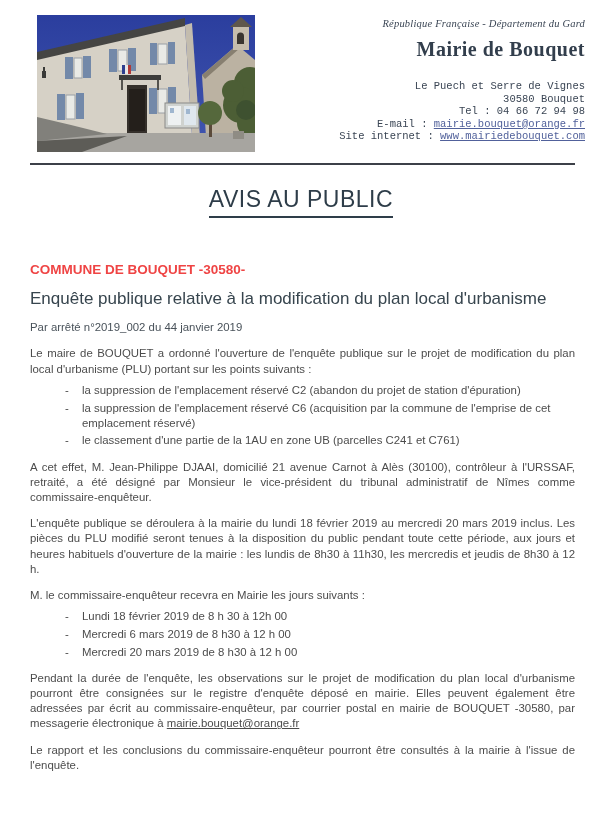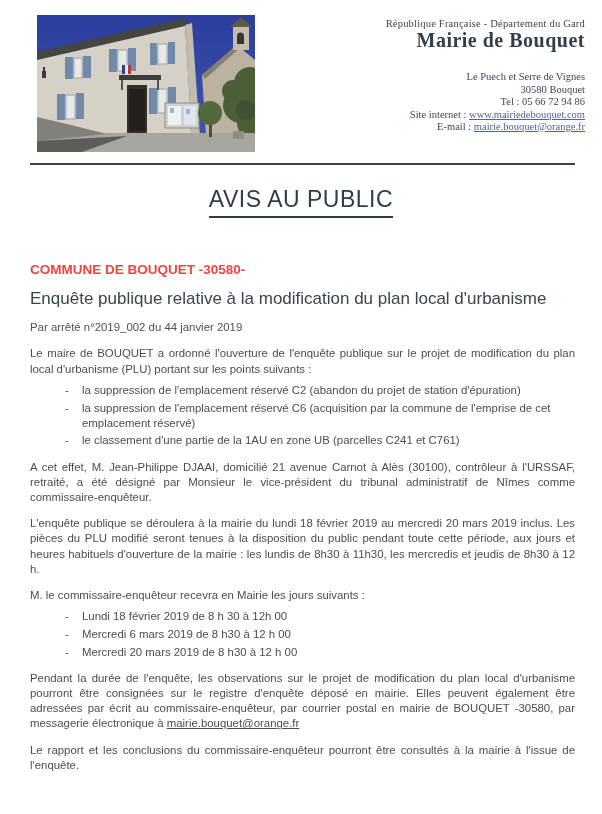--- a/index.html
+++ b/index.html
@@ -17,23 +17,23 @@
   .photo{
     position:absolute;left:37px;top:15px;width:218px;height:137px;
     display:block;
   }
   .header-info{
     position:absolute;right:17px;top:18px;
     text-align:right;
     font-family:"Liberation Serif","DejaVu Serif",serif;
     color:#3a4554;
   }
-  .region-line{font-size:10.5px;letter-spacing:.2px;}
+  .region-line{font-size:10.5px;letter-spacing:.2px;margin-bottom:9px;font-style:italic;}
   .org-name{font-size:20px;letter-spacing:.5px;margin-bottom:19px;color:#323e4c;font-weight:bold;}
-  .addr-line{font-size:10.5px;line-height:12.5px;}
+  .addr-line{font-size:10.5px;line-height:12.5px;font-family:Liberation Mono, monospace;}
   .header-info a{color:#51619b;text-decoration:underline;}
   
   .rule{border:none;border-top:2.5px solid #3c4048;margin:0 27px 0 30px;}
   
   .title-wrap{text-align:center;margin-top:21px;}
   .doc-title{
     display:inline-block;
     font-size:23px;font-weight:normal;letter-spacing:.5px;
     color:#2e3d49;
     border-bottom:2.5px solid #2e3d49;
@@ -136,23 +136,23 @@
       <rect x="172" y="104" width="3" height="18" fill="#5a4a3a"></rect>
       <circle cx="173" cy="98" r="12" fill="#55683c"></circle>
       <rect x="196" y="116" width="11" height="8" fill="#8f8c84"></rect>
     </svg>
 
     <div class="header-info">
       <div class="region-line">République Française - Département du Gard</div>
       <div class="org-name">Mairie de Bouquet</div>
       <div class="addr-line">Le Puech et Serre de Vignes</div>
       <div class="addr-line">30580 Bouquet</div>
-      <div class="addr-line">Tel : 05 66 72 94 86</div>
+      <div class="addr-line">Tel : 04 66 72 94 98</div>
+      <div class="addr-line"><span>E-mail : </span><a href="#">mairie.bouquet@orange.fr</a></div>
       <div class="addr-line"><span>Site internet : </span><a href="#">www.mairiedebouquet.com</a></div>
-      <div class="addr-line"><span>E-mail : </span><a href="#">mairie.bouquet@orange.fr</a></div>
     </div>
   </div>
 
   <hr class="rule">
 
   <div class="title-wrap">
     <span class="doc-title">AVIS AU PUBLIC</span>
   </div>
 
   <div class="content">

